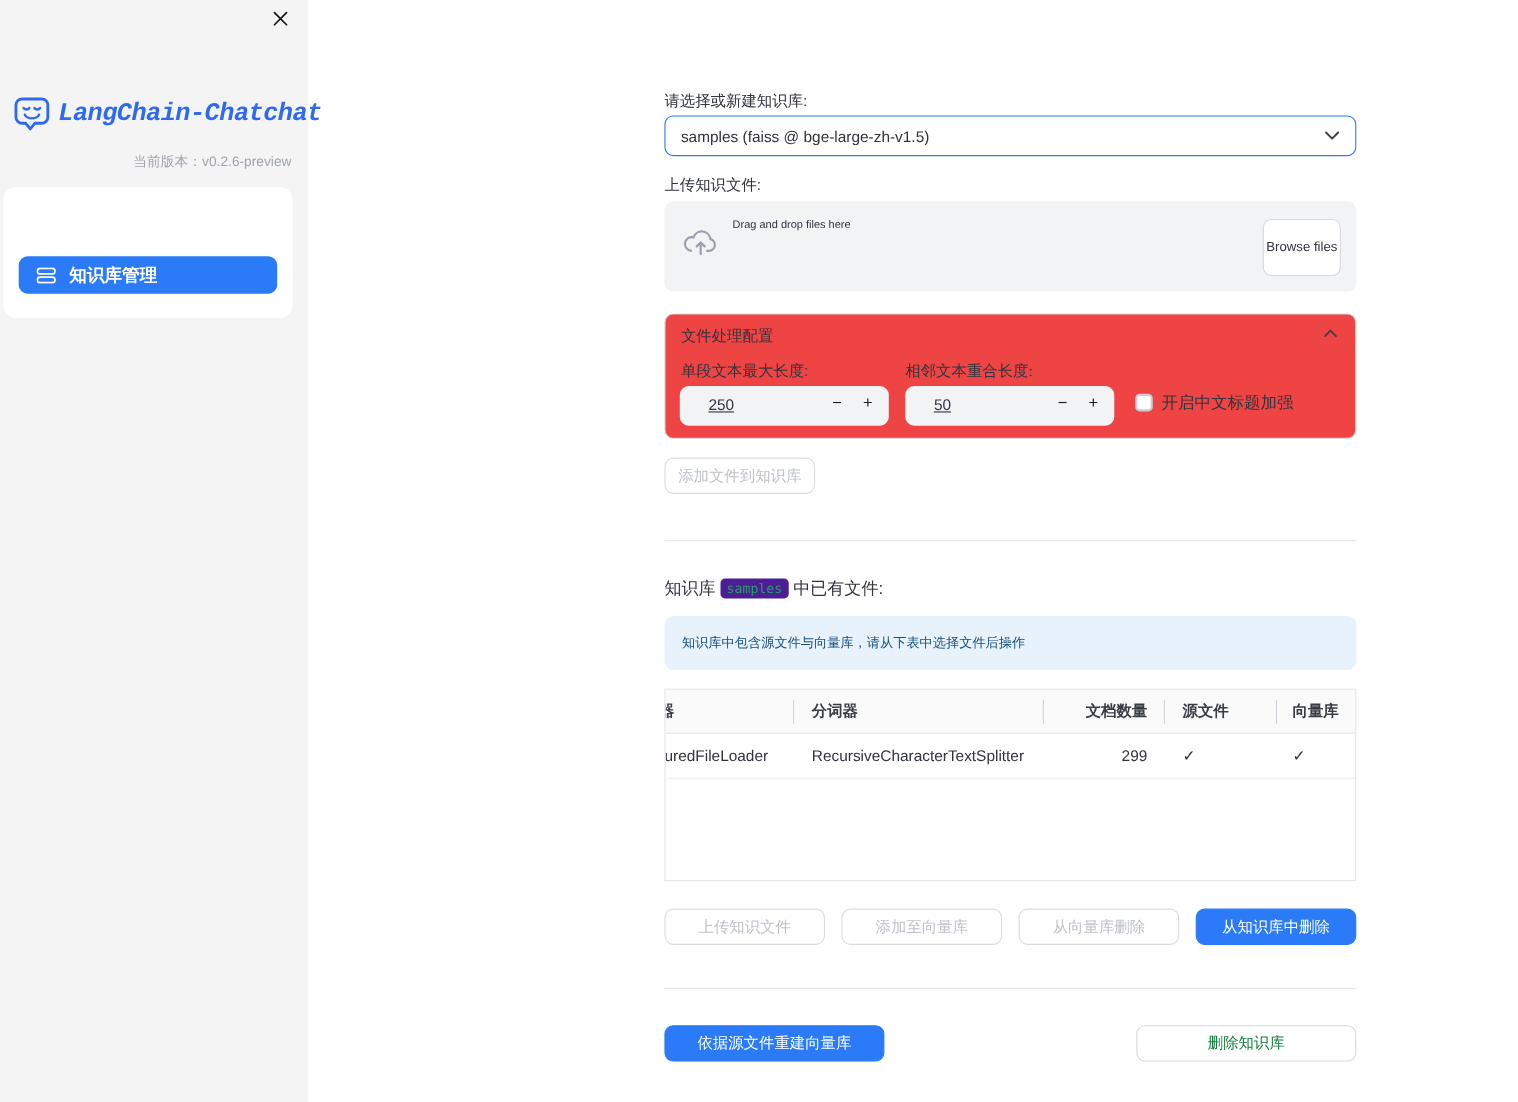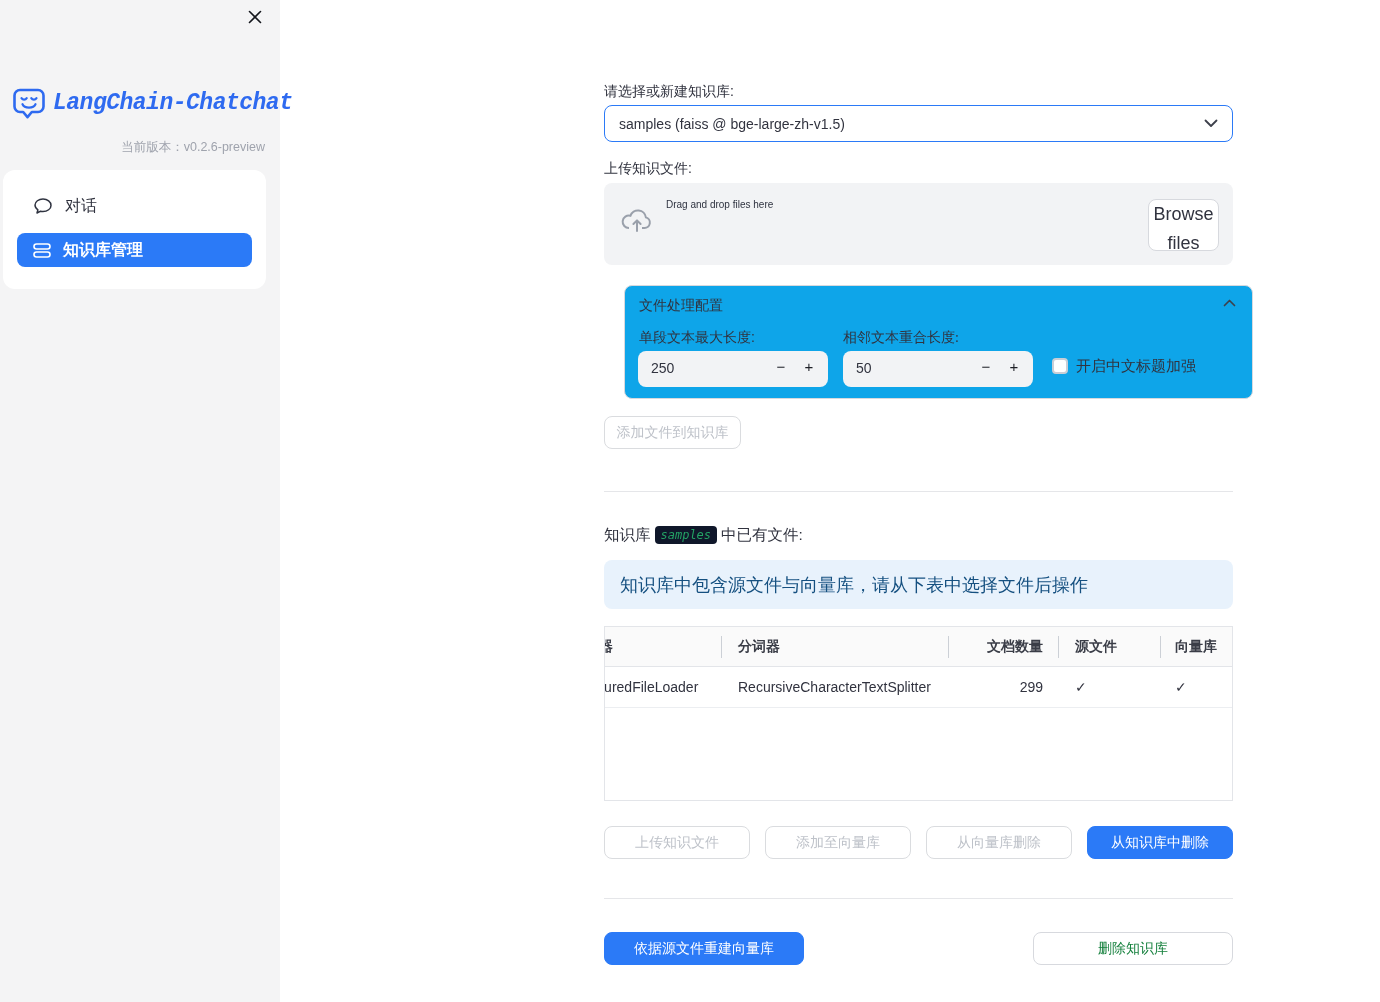--- a/index.html
+++ b/index.html
@@ -34,52 +34,52 @@
     display:flex; align-items:center; padding:0 14px; font-size:14px; cursor:pointer; }
   .selectbox .sel-val { flex:1; white-space:nowrap; overflow:hidden; }
   .dropzone { position:absolute; left:604px; top:183px; width:629px; height:82px;
     background:var(--field-bg,#f2f3f5); border-radius:8px; }
   .dz-icon { position:absolute; left:16px; top:22px; }
   .dz-title { position:absolute; left:62px; top:16px; font-size:10px; color:#2f3340; }
   .dz-sub { position:absolute; left:62px; top:39px; width:478px; font-size:12.5px;
     line-height:1.55; color:var(--muted,#7d818c); }
   .browse-btn { position:absolute; right:14px; top:16px; width:71px; height:52px;
     background:#fff; border:1px solid var(--border,#d7d9de); border-radius:8px;
-    font-size:18px; color:#31333f; line-height:1.6; cursor:pointer;
+    font-size:12px; color:#31333f; line-height:1.6; cursor:pointer;
     font-family:"Liberation Sans", sans-serif; }
   .expander { position:absolute; left:604px; top:285px; width:629px; height:114px;
-    background:#0ea5e9; border:1px solid var(--border,#d7d9de); border-radius:8px;margin-left:20px; }
+    background:#ef4444; border:1px solid var(--border,#d7d9de); border-radius:8px; }
   .exp-head { position:absolute; left:14px; top:11px; font-size:14px; color:#31333f; cursor:pointer; }
   .exp-chevron { position:absolute; right:16px; top:13px; cursor:pointer; }
   .exp-lbl { position:absolute; top:43px; font-size:14px; }
   .numinput { position:absolute; top:65px; width:190px; height:36px;
     background:var(--field-bg,#f2f3f5); border-radius:8px; font-size:14px; }
-  .numinput .val { position:absolute; left:13px; top:9px; }
+  .numinput .val { position:absolute; left:26px; top:9px;text-decoration:underline; }
   .numinput .step { position:absolute; top:7px; width:22px; text-align:center;
     font-size:15px; color:#1d1f26; cursor:pointer; }
   .numinput .minus { right:36px; }
   .numinput .plus { right:8px; }
   .checkbox { position:absolute; left:427px; top:72px; width:16px; height:16px;
     background:#fff; border:2px solid #c9ced6; border-radius:4px; cursor:pointer; }
   .cb-label { position:absolute; left:451px; top:71px; font-size:15px; }
   .btn { border-radius:8px; font-size:14px; font-family:"Liberation Sans", sans-serif;
     cursor:pointer; white-space:nowrap; }
   .btn.secondary { background:#fff; border:1px solid var(--border,#d7d9de); color:#15803d; }
   .btn.disabled { background:#fff; border:1px solid #dadcdf; color:var(--disabled,#bec2c9); cursor:default; }
   .btn.primary { background:var(--accent,#2b7af7); border:1px solid var(--accent,#2b7af7); color:#fff; }
   .add-btn { position:absolute; left:604px; top:416px; width:137px; height:33px; }
   .divider { position:absolute; left:604px; width:629px; height:1px; background:var(--divider,#e5e6e9); }
   .kb-line { position:absolute; left:604px; top:525px; font-size:15.5px; color:#31333f; }
   .kb-line .code { font-family:"DejaVu Sans Mono", monospace; font-size:12px;
-    color:var(--code-green,#23a164); background:#0f172a; border-radius:4px;
-    padding:2px 6px; margin:0 4px; vertical-align:1px;font-style:italic; }
+    color:var(--code-green,#23a164); background:#4c1d95; border-radius:4px;
+    padding:2px 6px; margin:0 4px; vertical-align:1px; }
   .infobox { position:absolute; left:604px; top:560px; width:629px; height:49px;
     background:var(--info-bg,#e8f2fc); border-radius:8px;
     display:flex; align-items:center; padding:0 16px;
-    font-size:18px; color:var(--info-text,#155080); }
+    font-size:12px; color:var(--info-text,#155080); }
   
   .grid { position:absolute; left:604px; top:626px; width:629px; height:175px;
     border:1px solid var(--grid-border,#e3e5e9); background:#fff; overflow:hidden; }
   .g-row { display:flex; width:627px; }
   .g-head { height:40px; background:#fafafa; border-bottom:1px solid var(--grid-border,#e3e5e9); }
   .g-data { height:41px; border-bottom:1px solid #eceef1; }
   .g-cell { position:relative; height:100%; display:flex; align-items:center;
     overflow:hidden; white-space:nowrap; font-size:14px; color:#31333f; }
   .g-head .g-cell { font-weight:600; color:#3a3d47; }
   .g-head .g-cell:not(:last-child)::after { content:""; position:absolute; right:0; top:9px;
@@ -121,28 +121,20 @@
         </svg>
       </span>
       <span class="logo-text">LangChain-Chatchat</span>
     </div>
 
     <div class="version">
       <span>当前版本：</span><span>v0.2.6-preview</span>
     </div>
 
     <div class="nav-card">
-      <div class="nav-item plain">
-        <span>
-          <svg width="20" height="20" viewBox="0 0 20 20">
-            <path d="M10 3 c-4.4 0 -8 2.7 -8 6.1 0 1.9 1.1 3.6 2.9 4.7 l-0.9 3.2 3.6 -1.8 c0.8 0.2 1.6 0.3 2.4 0.3 4.4 0 8 -2.7 8 -6.1 S14.4 3 10 3 Z" fill="none" stroke="#2f3340" stroke-width="1.5" stroke-linejoin="round"></path>
-          </svg>
-        </span>
-        <span>对话</span>
-      </div>
       <div class="nav-item active">
         <span>
           <svg width="18" height="15" viewBox="0 0 18 15">
             <rect x="1" y="1" width="16" height="5" rx="2.5" fill="none" stroke="#fff" stroke-width="1.6"></rect>
             <rect x="1" y="9" width="16" height="5" rx="2.5" fill="none" stroke="#fff" stroke-width="1.6"></rect>
           </svg>
         </span>
         <span>知识库管理</span>
       </div>
     </div>

